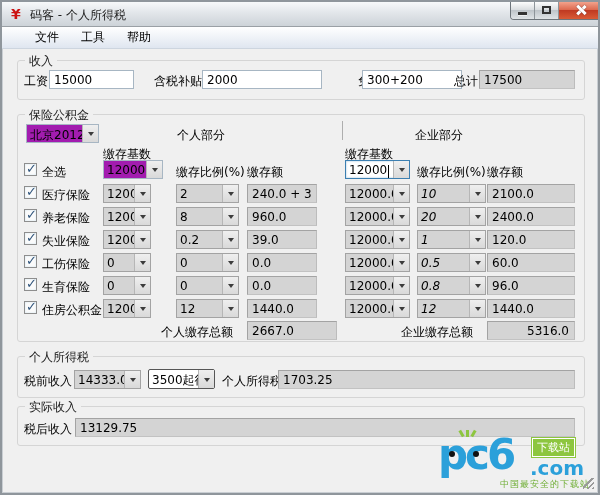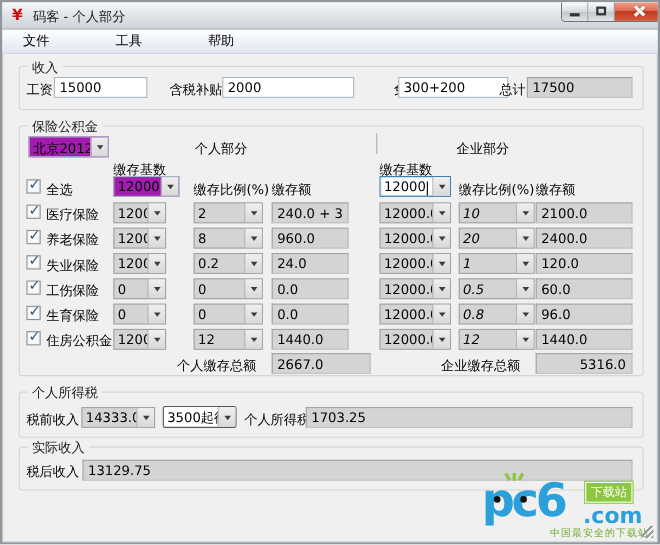--- a/index.html
+++ b/index.html
@@ -27,21 +27,21 @@
                border:2px solid #333; }
   .glyph-close { position:absolute; left:17px; top:3px; width:10px; height:10px; }
   .glyph-close::before, .glyph-close::after { content:""; position:absolute; left:4px; top:-1px;
                width:2.5px; height:12px; background:#fff; box-shadow:0 0 1px #5a0f00; }
   .glyph-close::before { transform:rotate(45deg); }
   .glyph-close::after  { transform:rotate(-45deg); }
 
   
   .menubar { position:absolute; left:0; top:25px; width:100%; height:22px;
              background:linear-gradient(#ffffff,#dfe6f0); border-bottom:1px solid #cdd5df;
-             display:flex; align-items:flex-end; padding-left:8px;gap:38px; }
+             display:flex; align-items:flex-end; padding-left:22px; }
   .menu-item { padding:2px 11px; cursor:default; }
 
   
   .gb { position:absolute; border:1px solid #d5d5d5; border-radius:3px; }
   .gb-label { position:absolute; top:-8px; left:7px; background:#f0f0f0; padding:0 4px; color:#1a1a1a; }
 
   .lbl { position:absolute; white-space:nowrap; color:#000; }
 
   .inp { position:absolute; height:19px; background:#fff; border:1px solid #a7b6c3;
          font:12px "DejaVu Sans", sans-serif; padding:2px 4px; }
@@ -100,21 +100,21 @@
             linear-gradient(135deg, transparent 0 14px, #9a9a9a 14px 16px, transparent 16px 100%);
           cursor:nwse-resize; }
 </style>
 </head>
 <body>
 
 <div class="window">
 
   <div class="titlebar">
     <span class="app-icon">¥</span>
-    <span class="title">码客 - 个人部分</span>
+    <span class="title">码客 - 个人所得税</span>
     <div class="winbtns">
       <div class="wbtn">
           <span class="glyph-min"></span>
         </div>
       <div class="wbtn">
           <span class="glyph-max"></span>
         </div>
       <div class="wbtn close">
           <span class="glyph-close"></span>
         </div>
@@ -229,21 +229,21 @@
       </span>
     <span class="rlabel">失业保险</span>
     <span class="combo c-pb">
         <span class="val">12000.0</span>
         <span class="arrow"></span>
       </span>
     <span class="combo c-pr">
         <span class="val">0.2</span>
         <span class="arrow"></span>
       </span>
-    <span class="ro c-pa">24.0</span>
+    <span class="ro c-pa">39.0</span>
     <span class="combo c-eb">
         <span class="val">12000.0</span>
         <span class="arrow"></span>
       </span>
     <span class="combo c-er">
         <span class="val">1</span>
         <span class="arrow"></span>
       </span>
     <span class="ro c-ea">120.0</span>
   </div>

